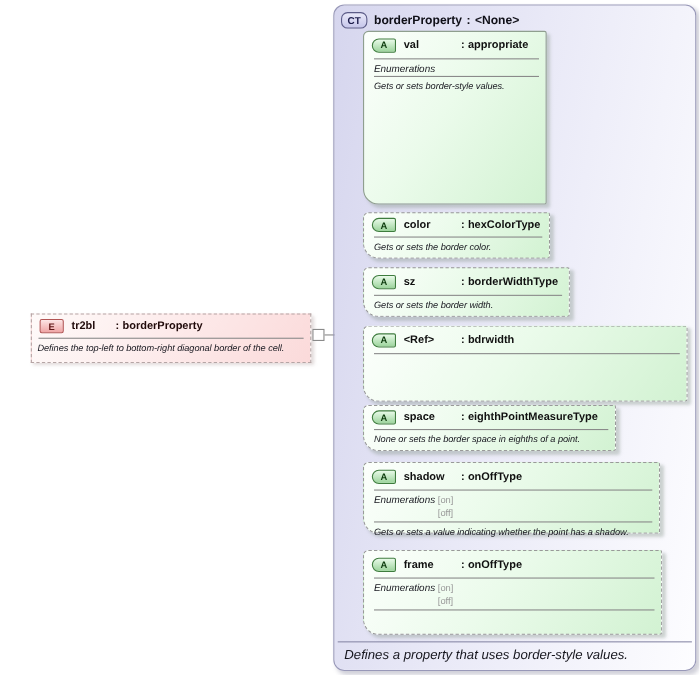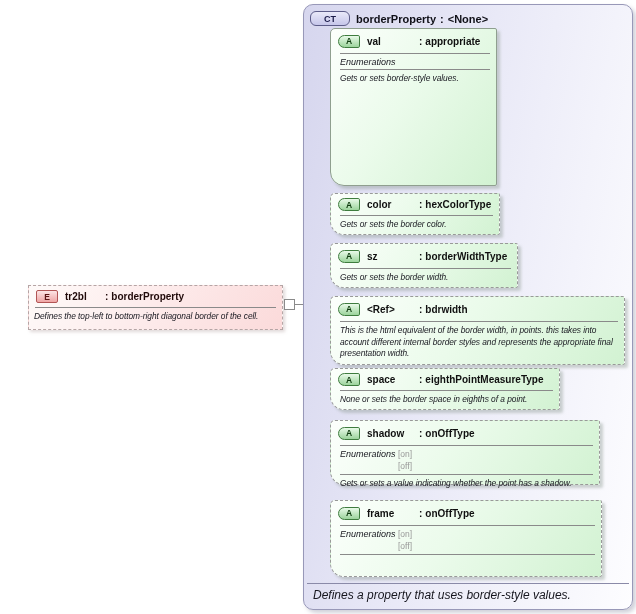--- a/index.html
+++ b/index.html
@@ -6,21 +6,21 @@
   .stage{position:relative;width:636px;height:614px;background:#ffffff;overflow:hidden;
          font-family:"Liberation Sans",sans-serif;}
 
   
   .ct-box{position:absolute;left:303px;top:4px;width:330px;height:606px;box-sizing:border-box;
           border:1px solid #9898b8;border-radius:10px;
           background:linear-gradient(100deg,#d6d6ee 0%,#e9e9f7 45%,#fdfdff 100%);
           box-shadow:3px 3px 4px rgba(150,150,170,.45);}
   .ct-header{position:absolute;left:6px;top:6px;display:flex;align-items:center;gap:6px;
              font-size:11px;font-weight:bold;color:#101018;}
-  .ct-icon{width:40px;height:15px;border:1.5px solid #5c5c88;border-radius:6px;box-sizing:border-box;
+  .ct-icon{width:24px;height:15px;border:1.5px solid #5c5c88;border-radius:6px;box-sizing:border-box;
            background:linear-gradient(#e9e9f9,#c6c6ea);color:#1c1c4a;font-size:9px;font-weight:bold;
            display:flex;align-items:center;justify-content:center;}
   .ct-title{display:flex;gap:4px;}
   .ct-footer-line{position:absolute;left:3px;right:3px;bottom:25px;border-top:1px solid #8a8aa8;}
   .ct-footer-text{position:absolute;left:9px;bottom:7px;font-size:12px;font-style:italic;color:#16161e;}
 
   
   .attr{position:absolute;box-sizing:border-box;border:1px dashed #999999;
         border-radius:5px 2px 2px 14px;
         background:linear-gradient(125deg,#fcfffc 0%,#ebfbeb 45%,#d2f2d2 100%);
@@ -143,21 +143,20 @@
   </div>
 
   <div class="attr" style="left:330px;top:296px;width:295px;height:69px;">
     <div class="attr-header">
       <span class="a-icon">A</span>
       <span class="attr-name">&lt;Ref&gt;</span>
       <span>:</span>
       <span class="attr-type">bdrwidth</span>
     </div>
     <div class="sep"></div>
-    <div class="attr-desc">This is the html equivalent of the border width, in points.  this takes into account different internal border styles and represents the appropriate final presentation width.</div>
   </div>
 
   <div class="attr" style="left:330px;top:368px;width:230px;height:42px;">
     <div class="attr-header" style="height:21px;">
       <span class="a-icon">A</span>
       <span class="attr-name">space</span>
       <span>:</span>
       <span class="attr-type">eighthPointMeasureType</span>
     </div>
     <div class="sep"></div>

